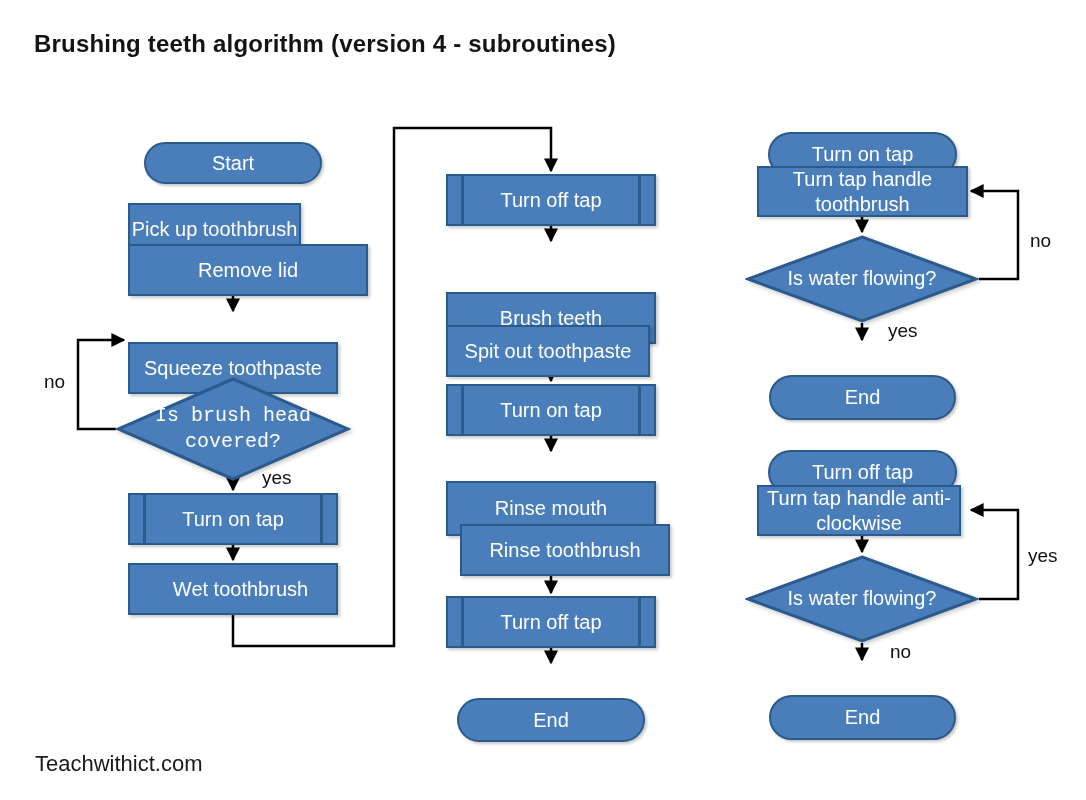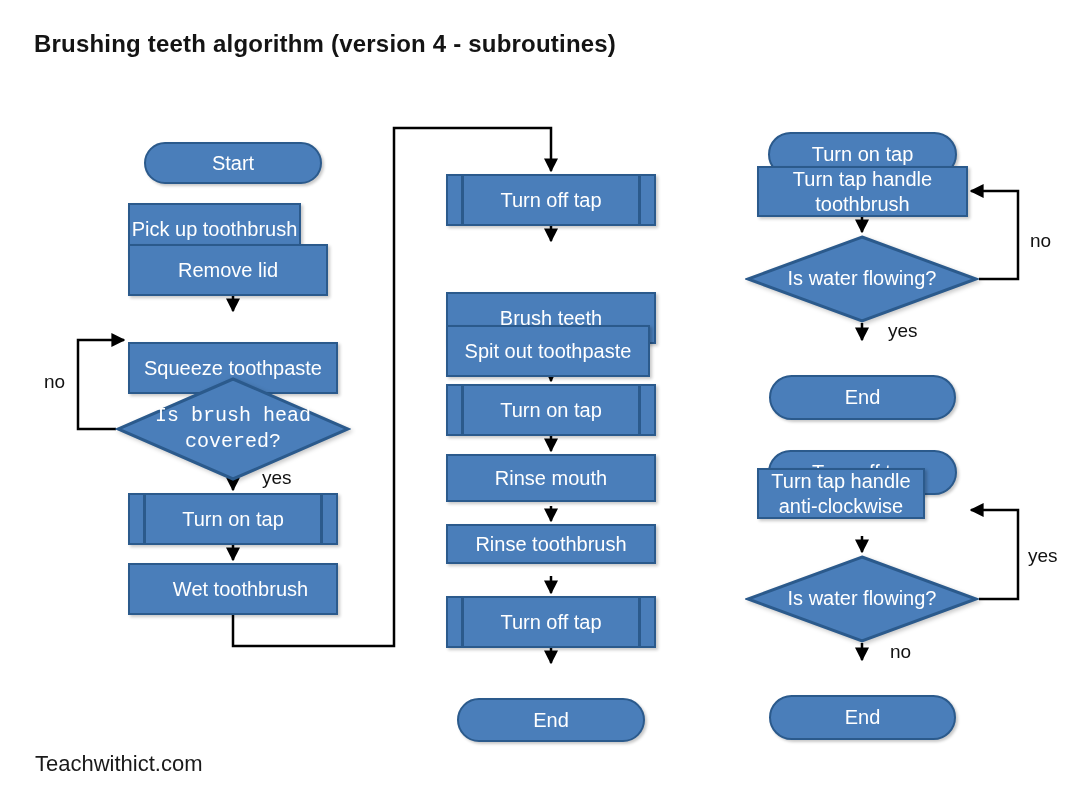--- a/index.html
+++ b/index.html
@@ -76,21 +76,21 @@
     <path d="M862,643 L862,660" marker-end="url(#arr)"></path>
   </g>
 </svg>
 
 <div class="node pill" style="left:144px;top:110px;width:178px;height:42px;">
     <span>Start</span>
   </div>
 <div class="node" style="left:128px;top:190px;width:173px;height:52px;margin-top:13px;">
     <span>Pick up toothbrush</span>
   </div>
-<div class="node" style="left:128px;top:244px;width:200px;height:52px;">
+<div class="node" style="left:128px;top:244px;width:240px;height:52px;">
     <span>Remove lid</span>
   </div>
 <div class="node" style="left:128px;top:314px;width:210px;height:52px;margin-top:28px;">
     <span>Squeeze toothpaste</span>
   </div>
 
 <div class="diamond" style="left:115px;top:377px;width:236px;height:104px;font-family:Liberation Mono, monospace;">
   <svg width="236" height="104">
     <polygon points="118,2 233,52 118,102 3,52" fill="#4a7eba" stroke="#2b5a8c" stroke-width="3"></polygon>
   </svg>
@@ -109,24 +109,24 @@
   </div>
 <div class="node" style="left:446px;top:244px;width:210px;height:52px;margin-top:48px;">
     <span>Brush teeth</span>
   </div>
 <div class="node" style="left:446px;top:325px;width:204px;height:52px;">
     <span>Spit out toothpaste</span>
   </div>
 <div class="node subroutine" style="left:446px;top:384px;width:210px;height:52px;">
     <span>Turn on tap</span>
   </div>
-<div class="node" style="left:446px;top:454px;width:210px;height:48px;">
+<div class="node" style="left:446px;top:481px;width:210px;height:55px;">
     <span>Rinse mouth</span>
   </div>
-<div class="node" style="left:446px;top:524px;width:210px;height:40px;">
+<div class="node" style="left:460px;top:524px;width:210px;height:52px;">
     <span>Rinse toothbrush</span>
   </div>
 <div class="node subroutine" style="left:446px;top:596px;width:210px;height:52px;">
     <span>Turn off tap</span>
   </div>
 <div class="node pill" style="left:457px;top:666px;width:188px;height:44px;">
     <span>End</span>
   </div>
 
 <div class="node pill" style="left:768px;top:100px;width:189px;height:45px;">
@@ -143,21 +143,21 @@
   <span class="lbl">Is water flowing?</span>
 </div>
 
 <div class="node pill" style="left:769px;top:343px;width:187px;height:45px;">
     <span>End</span>
   </div>
 
 <div class="node pill" style="left:768px;top:418px;width:189px;height:45px;">
     <span>Turn off tap</span>
   </div>
-<div class="node" style="left:757px;top:468px;width:168px;height:51px;">
+<div class="node" style="left:757px;top:485px;width:204px;height:51px;">
     <span>Turn tap handle anti-clockwise</span>
   </div>
 
 <div class="diamond" style="left:745px;top:555px;width:234px;height:88px;">
   <svg width="234" height="88">
     <polygon points="117,2 231,44 117,86 3,44" fill="#4a7eba" stroke="#2b5a8c" stroke-width="3"></polygon>
   </svg>
   <span class="lbl">Is water flowing?</span>
 </div>
 

